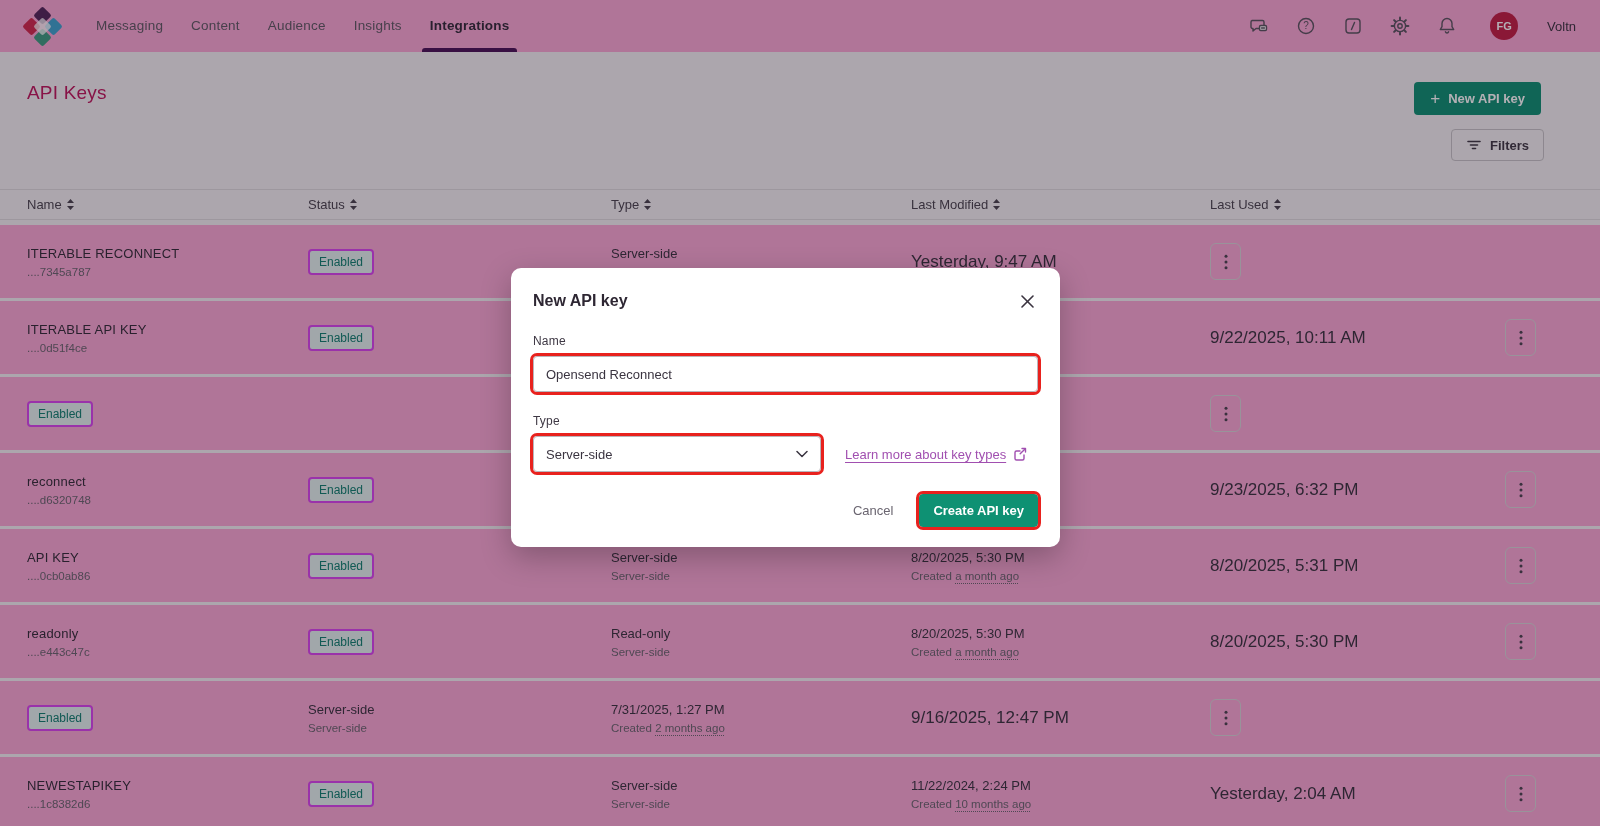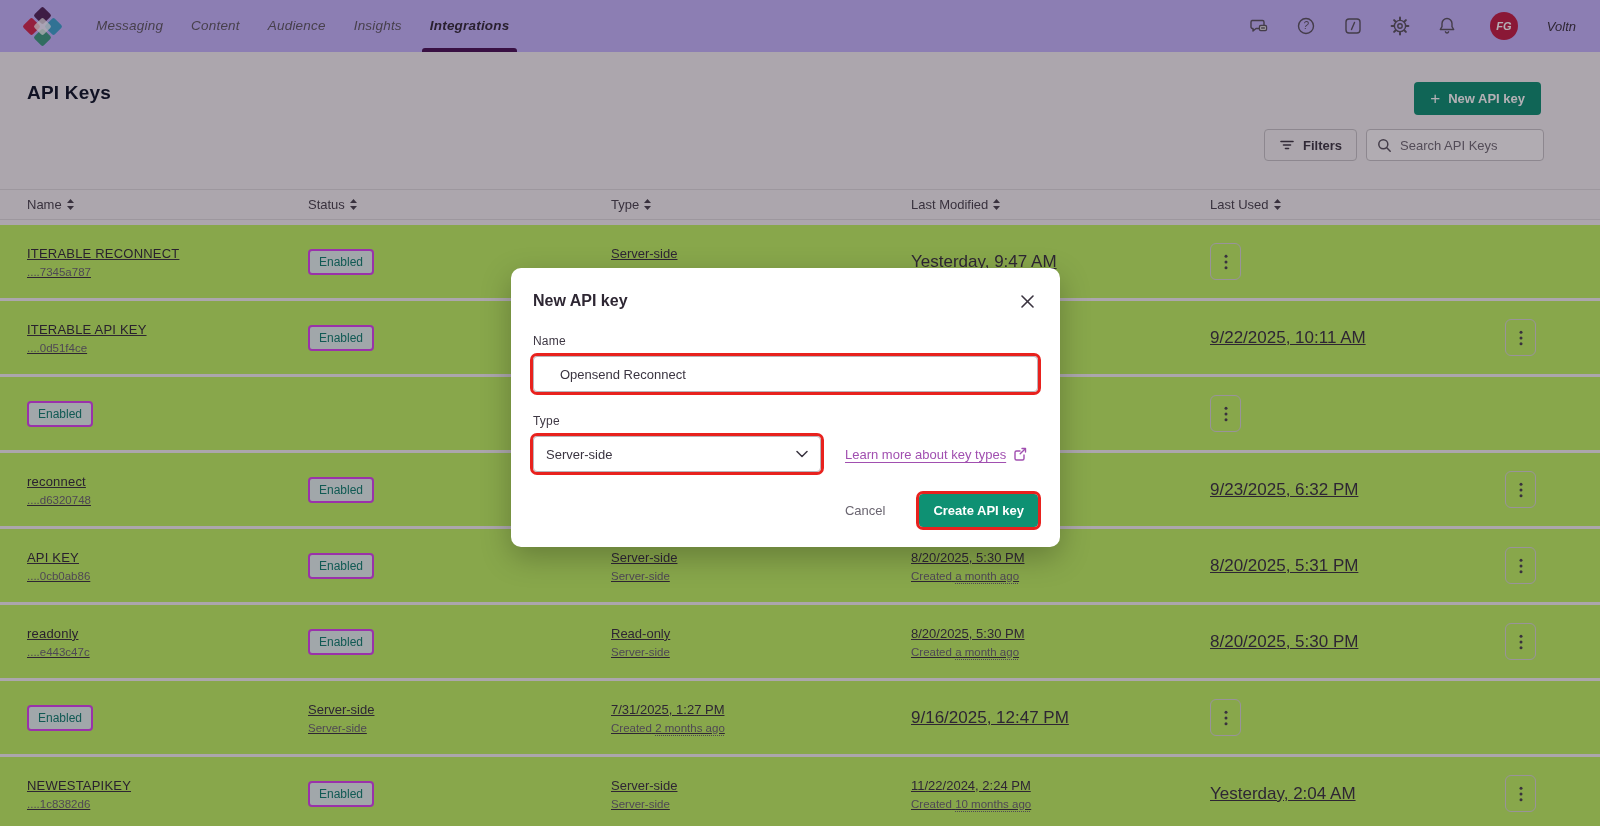--- a/index.html
+++ b/index.html
@@ -1,82 +1,82 @@
 <!DOCTYPE html>
 <html><head>
 <meta charset="utf-8">
 <style>
   * { margin:0; padding:0; box-sizing:border-box; }
   html,body { width:1600px; height:826px; overflow:hidden; }
   body { font-family:"Liberation Sans", sans-serif; background:#F3F1F3; position:relative; color:#3A3440; }
 
   
-  .topbar { height:52px; background:#c4b5fd; display:flex; align-items:center; padding:0 24px; position:relative; z-index:1;font-style:italic; }
+  .topbar { height:52px; background:#f9a8d4; display:flex; align-items:center; padding:0 24px; position:relative; z-index:1; }
   .logo { width:36px; height:36px; position:relative; margin-right:22px; flex:0 0 auto; }
   .logo .dia { position:absolute; width:13px; height:13px; transform:rotate(45deg); border-radius:2px; }
   .logo .d-top   { left:12px; top:1px;  background:#52275B; }
   .logo .d-left  { left:1px;  top:12px; background:#D22A4E; }
   .logo .d-right { left:23px; top:12px; background:#3FA4CF; }
   .logo .d-bot   { left:12px; top:23px; background:#3F9C82; }
   .logo .d-mid   { left:12px; top:12px; background:rgba(255,255,255,0.75); }
   .nav { display:flex; height:52px; align-items:center; }
   .nav-item { font-size:13.5px; color:#5F5A64; padding:0 14px; height:52px; line-height:52px; cursor:pointer; position:relative; letter-spacing:.2px; }
   .nav-item.active { color:#332B3A; font-weight:bold; }
   .nav-item.active::after { content:""; position:absolute; left:6px; right:6px; bottom:0; height:4px; background:#4A1458; border-radius:3px 3px 0 0; }
   .top-right { margin-left:auto; display:flex; align-items:center; gap:27px; }
   .tool-icon { width:20px; height:20px; display:flex; align-items:center; justify-content:center; cursor:pointer; }
   .tool-icon svg { stroke:#5A5560; fill:none; stroke-width:1.4; stroke-linecap:round; stroke-linejoin:round; }
   .avatar { width:28px; height:28px; border-radius:50%; background:#C21F45; color:#fff; font-size:11px; font-weight:bold; display:flex; align-items:center; justify-content:center; margin-left:6px; }
   .username { font-size:13px; color:#3A3440; margin-left:2px; }
 
   
   .page-head { display:flex; justify-content:space-between; align-items:flex-start; padding:30px 59px 0 27px; }
-  .page-title { font-size:19px; font-weight:bold; color:#0f172a; letter-spacing:.2px; }
+  .page-title { font-size:19px; font-weight:normal; color:#be185d; letter-spacing:.2px; }
   .btn-green { background:#0E9173; color:#fff; border:none; border-radius:4px; font-size:13px; font-weight:bold; padding:0 16px; height:33px; display:flex; align-items:center; gap:8px; cursor:pointer; font-family:inherit; }
   .btn-green .plus { font-size:17px; font-weight:normal; line-height:1; }
   .filter-row { display:flex; justify-content:flex-end; gap:9px; padding:14px 56px 0 0; }
   .btn-filters { display:flex; align-items:center; gap:8px; height:32px; padding:0 14px; border:1px solid #C6C3C7; border-radius:4px; background:transparent; color:#3F3945; font-size:13px; font-weight:bold; cursor:pointer; font-family:inherit; }
   .btn-filters svg { stroke:#3F3945; stroke-width:1.6; stroke-linecap:round; }
   .search-box { display:flex; align-items:center; gap:8px; width:178px; height:32px; background:#FBFAFB; border:1px solid #C6C3C7; border-radius:4px; padding:0 10px; }
   .search-box svg { stroke:#5A5560; fill:none; stroke-width:1.5; stroke-linecap:round; flex:0 0 auto; }
   .search-box input { border:none; outline:none; background:transparent; font-size:13px; color:#3A3440; width:100%; font-family:inherit; }
   .search-box input::placeholder { color:#716C76; }
 
   
   .grid-cols { display:grid; grid-template-columns:281px 303px 300px 299px 295px 40px; padding-left:27px; padding-right:55px; align-items:center; }
   .thead { height:31px; margin-top:28px; border-top:1px solid #DEDBDE; border-bottom:1px solid #DEDBDE; }
   .th { display:flex; align-items:center; gap:5px; font-size:13px; color:#4A4550; cursor:pointer; }
   .th svg { flex:0 0 auto; }
-  .trow { background:#bef264; min-height:73px; margin-top:3px;text-decoration:underline; }
+  .trow { background:#f9a8d4; min-height:73px; margin-top:3px; }
   .trow:first-child { margin-top:5px; }
   .cell-name .nm { font-size:13px; color:#332D38; letter-spacing:.2px; }
   .sub { font-size:11.5px; color:#6B6670; margin-top:5px; }
   .badge { display:inline-block; font-size:12px; color:#0F8070; background:#E4F2EF; border:2px solid #d946ef; border-radius:4px; padding:4px 9px; }
   .tmain { font-size:13px; color:#3A3440; }
   .rel { text-decoration:underline dotted; text-underline-offset:3px; cursor:pointer; }
   .cell-used { font-size:17px; color:#3A3440; }
   .kebab { width:31px; height:37px; border:1px solid #D8D5D8; border-radius:6px; background:transparent; display:flex; align-items:center; justify-content:center; cursor:pointer; }
   .kebab svg circle { fill:#4A4550; }
 
   
   .overlay { position:absolute; inset:0; background:rgba(22,10,26,0.32); z-index:40; }
   .modal { position:absolute; left:511px; top:268px; width:549px; background:#FFFFFF; border-radius:10px; z-index:60; padding:22px 22px 20px 22px; box-shadow:0 10px 30px rgba(0,0,0,0.25); }
   .modal-head { display:flex; justify-content:space-between; align-items:center; }
   .modal-title { font-size:16px; font-weight:bold; color:#2E2733; }
   .close-x { width:22px; height:22px; display:flex; align-items:center; justify-content:center; cursor:pointer; }
   .close-x svg { stroke:#3A3440; stroke-width:1.6; stroke-linecap:round; }
   .field-label { font-size:12px; color:#3E3844; margin-top:22px; letter-spacing:.2px; }
   .annot { outline:3px solid #E8221E; }
-  .name-input { margin-top:8px; width:505px; height:36px; border:1px solid #B9B6BC; border-radius:4px; padding:0 26px; font-size:13px; color:#3A3440; font-family:inherit; background:#fff; display:block; }
+  .name-input { margin-top:8px; width:505px; height:36px; border:1px solid #B9B6BC; border-radius:4px; padding:0 12px; font-size:13px; color:#3A3440; font-family:inherit; background:#fff; display:block; }
   .type-row { display:flex; align-items:center; margin-top:8px; gap:24px; }
   .select { width:288px; height:36px; border:1px solid #B9B6BC; border-radius:4px; display:flex; align-items:center; justify-content:space-between; padding:0 12px; font-size:13px; color:#3A3440; cursor:pointer; background:#fff; }
   .select svg { stroke:#3A3440; fill:none; stroke-width:1.5; stroke-linecap:round; stroke-linejoin:round; }
   .learn-link { font-size:13px; color:#A14FB0; text-decoration:underline; text-underline-offset:3px; display:flex; align-items:center; gap:7px; cursor:pointer; }
   .learn-link svg { stroke:#A14FB0; fill:none; stroke-width:1.4; stroke-linecap:round; stroke-linejoin:round; }
-  .modal-foot { display:flex; justify-content:flex-end; align-items:center; gap:34px; margin-top:22px; }
+  .modal-foot { display:flex; justify-content:flex-end; align-items:center; gap:26px; margin-top:22px; }
   .btn-cancel { background:none; border:none; font-size:13px; color:#6A6570; cursor:pointer; font-family:inherit; }
   .btn-create { background:#0E9173; color:#fff; border:none; border-radius:4px; font-size:13px; font-weight:bold; height:33px; padding:0 14px; cursor:pointer; font-family:inherit; }
 </style>
 </head>
 <body>
 
 <header class="topbar">
   <div class="logo">
     <span class="dia d-top"></span>
     <span class="dia d-left"></span>
@@ -148,27 +148,20 @@
 
 <div class="filter-row">
   <button class="btn-filters">
     <svg width="16" height="14" viewBox="0 0 16 14">
       <line x1="2" y1="3.5" x2="14" y2="3.5"></line>
         <line x1="4.5" y1="7" x2="11.5" y2="7"></line>
         <line x1="6.5" y1="10.5" x2="9.5" y2="10.5"></line>
     </svg>
     <span>Filters</span>
   </button>
-  <div class="search-box">
-    <svg width="15" height="15" viewBox="0 0 15 15">
-      <circle cx="6.3" cy="6.3" r="4.5"></circle>
-        <line x1="9.8" y1="9.8" x2="13.2" y2="13.2"></line>
-    </svg>
-    <input type="text" placeholder="Search API Keys" style="">
-  </div>
 </div>
 
 <div class="thead grid-cols">
   <div class="th">
     <span>Name</span>
     <svg width="7" height="11" viewBox="0 0 7 11">
         <path d="M3.5 0 L7 4 H0 z" fill="#4A4550"></path>
         <path d="M3.5 11 L0 7 H7 z" fill="#4A4550"></path>
       </svg>
   </div>

